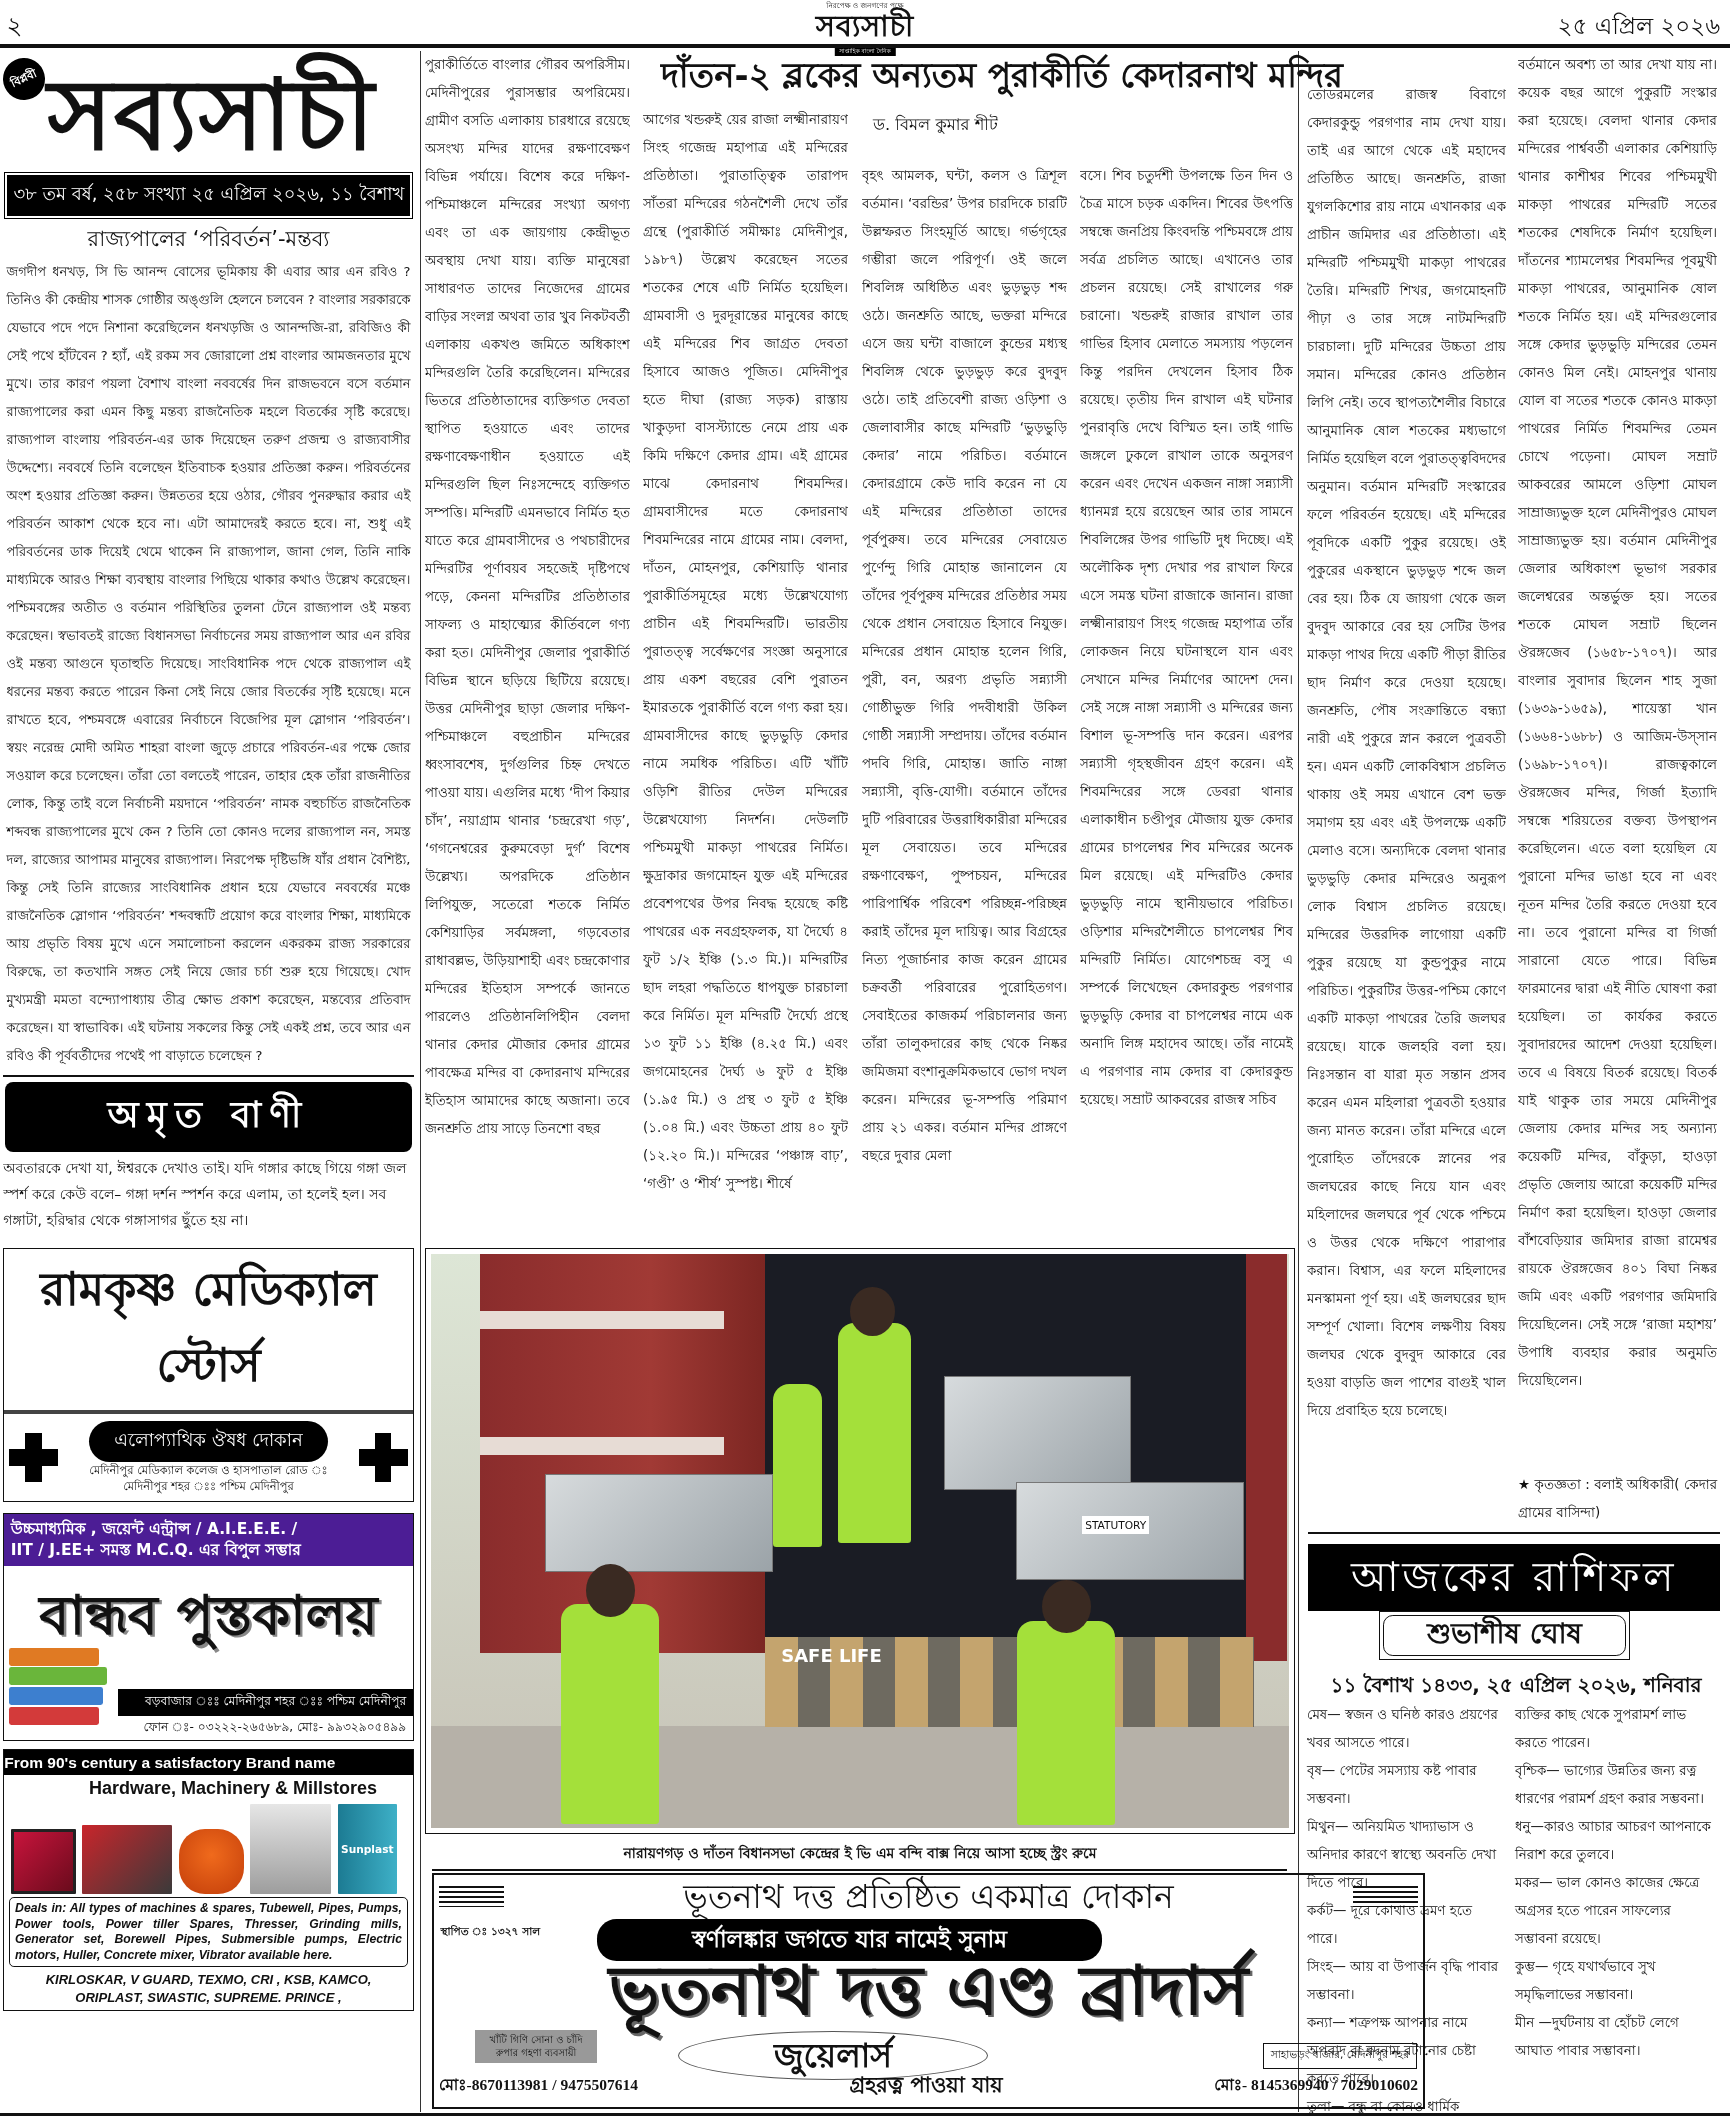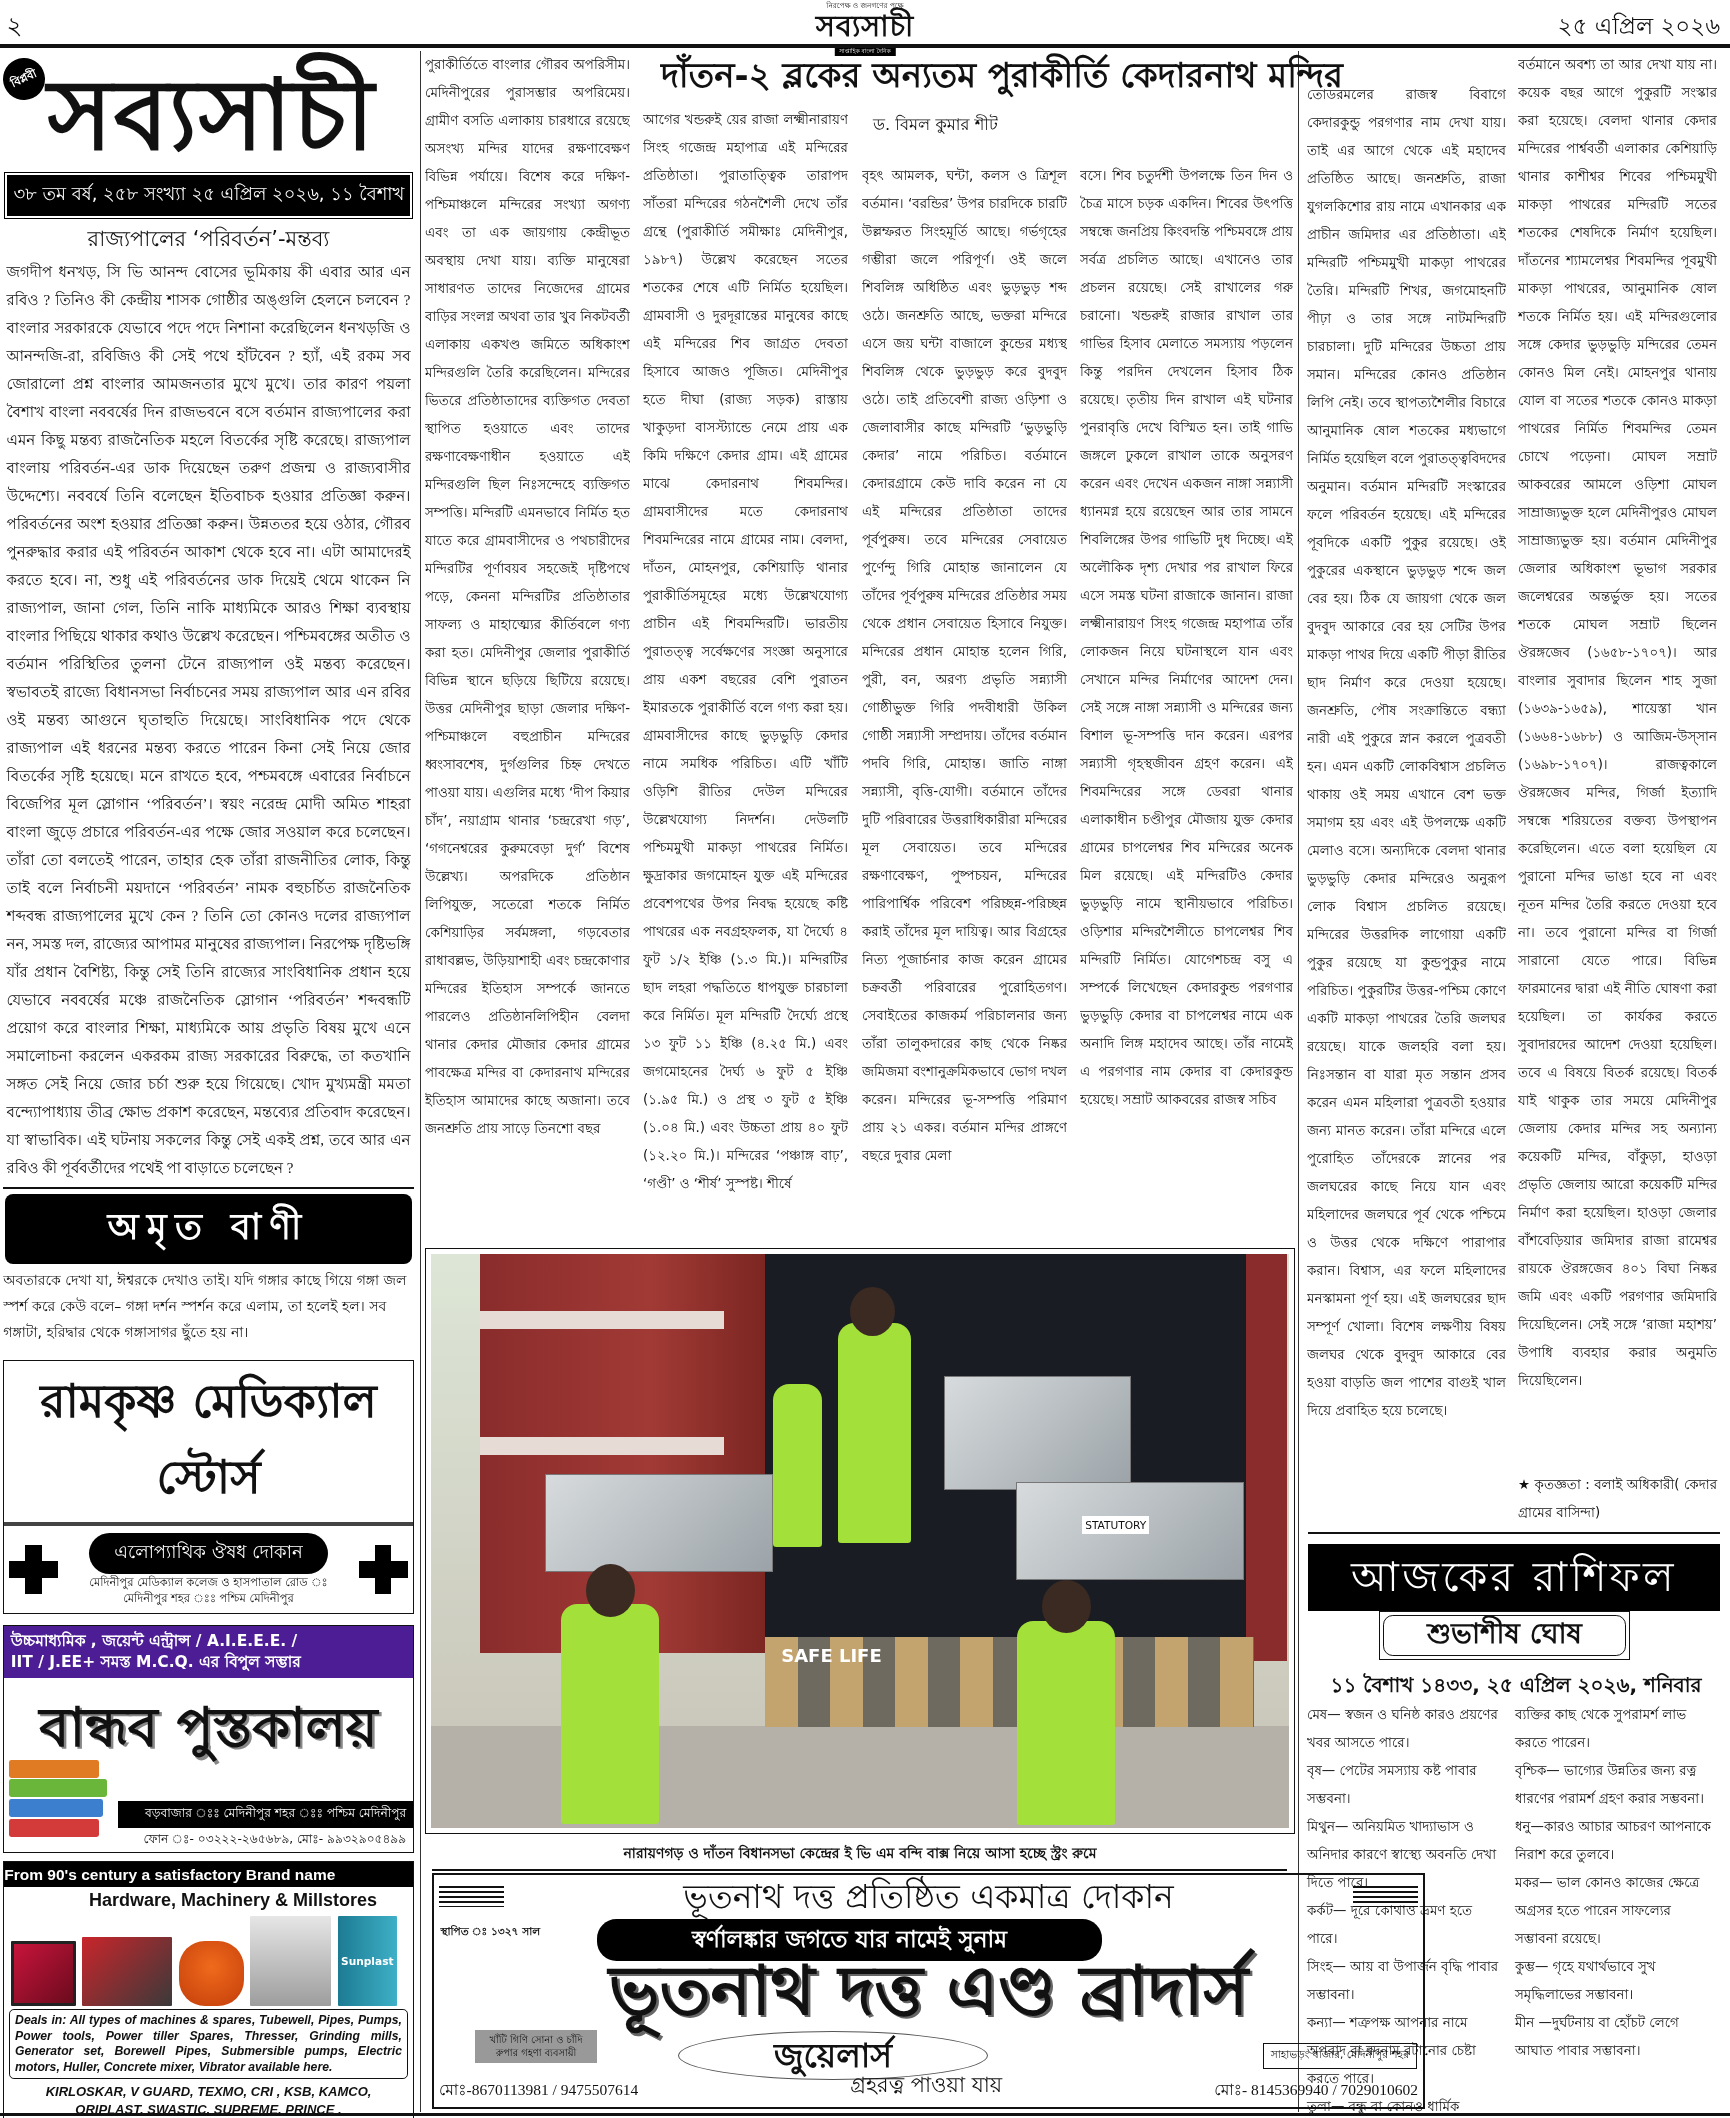--- a/index.html
+++ b/index.html
@@ -20,21 +20,21 @@
   .col { position: absolute; top: 51px; }
   .vline { position: absolute; width: 0.8px; background: #333; }
 
   
   .left-col { left: 0; width: 417px; }
   .brand-box { position: relative; height: 122px; }
   .bipluby { position: absolute; left: 3.3px; top: 6.5px; width: 42px; height: 42px; border-radius: 50%; background: #000; color: #fff; font-size: 11.4px; display:flex; align-items:center; justify-content:center; transform: rotate(-25deg); font-weight: bold; }
   .brand-name { position: absolute; left: 8.1px; top: 6.5px; font-size: 98px; font-weight: 900; line-height: 114px; letter-spacing: 1.6px; width: 407px; text-align: center; font-family: "DejaVu Serif", serif; }
   .issue-bar { margin: 0 4.9px; background: #000; color: #fff; border: 2.4px double #fff; outline: 1.6px solid #000; font-size: 18px; padding: 4.9px 6.5px; text-align: center; white-space: nowrap; }
   .edit-title { text-align: center; font-size: 21px; margin-top: 4.9px; }
-  .edit-body { padding: 0 6.5px; font-size: 15px; line-height: 28px; text-align: justify; font-family: Liberation Serif, serif; }
+  .edit-body { padding: 0 6.5px; font-size: 13px; line-height: 28px; text-align: justify; }
   .hr { height: 2.4px; background: #111; margin: 4.9px 3.3px; }
   .amrita-head { margin: 3.3px 4.9px; background: #000; color: #fff; border-radius: 8.1px; text-align: center; font-size: 36px; font-weight: bold; padding: 4.9px 0; letter-spacing: 8.1px; }
   .amrita-body { padding: 0 3.3px; font-size: 14px; line-height: 26px; }
 
   .ad { border: 1.6px solid #111; margin: 4.9px 3.3px; position: relative; }
   .ad-med .top { display:flex; justify-content: space-between; align-items: flex-start; }
   .ad-med .sebay { font-size: 23px; padding: 3.3px 6.5px; border-bottom: 1.6px solid #111; margin-left: 4.9px; }
   .ad-med .phone { background: #000; color: #fff; font-size: 14.7px; padding: 4.9px 8.1px; border-radius: 0 0 0 14.7px; }
   .ad-med .big { font-size: 46px; font-weight: 900; text-align: center; padding: 4.9px 0; border-bottom: 4.1px solid #444; }
   .ad-med .bottom { display:flex; align-items:center; justify-content: space-between; padding: 6.5px 4.9px; }
@@ -82,21 +82,21 @@
 
   .ad-jewel { position: absolute; left: 432px; top: 1873px; width: 993px; height: 236px; border: 2.4px solid #111; }
   .ad-jewel .l1 { text-align:center; font-size: 33px; line-height: 44px; font-family: "DejaVu Serif", serif; position: relative; }
   .ad-jewel .l1 .lines { position:absolute; top: 11.4px; width: 65px; height: 21px; background: repeating-linear-gradient(180deg,#111 0 2.4px,#fff 2.4px 4.9px); }
   .ad-jewel .est { position:absolute; left: 6.5px; top: 49px; font-size: 10.6px; font-weight: bold; }
   .ad-jewel .pill { position:absolute; left: 163px; top: 44px; width: 505px; background:#000; color:#fff; border-radius: 19.5px; text-align:center; font-size: 23px; padding: 1.6px 0; font-weight: bold; }
   .ad-jewel .big { position:absolute; left: 0; top: 75px; width: 100%; text-align:center; font-size: 68px; font-weight: 900; line-height: 81px; text-shadow: 2.4px 2.4px 0 #666; }
   .ad-jewel .tag { position:absolute; left: 41px; top: 155px; width: 122px; background: #999; font-size: 9.8px; text-align:center; line-height: 13px; padding: 3.3px; }
   .ad-jewel .sub { position:absolute; left: 244px; top: 156px; width: 310px; height: 49px; border: 0.8px solid #555; border-radius: 50%; text-align:center; font-size: 33px; line-height: 47px; font-weight: bold; }
   .ad-jewel .loc { position:absolute; right: 6.5px; top: 168px; border: 1.6px solid #111; font-size: 10.6px; padding: 3.3px 6.5px; }
-  .ad-jewel .bottom { position:absolute; left: 4.9px; right: 4.9px; bottom: 3.3px; display:flex; justify-content: space-between; align-items: flex-end; font-weight: normal; gap: 42px; }
+  .ad-jewel .bottom { position:absolute; left: 4.9px; right: 4.9px; bottom: 3.3px; display:flex; justify-content: space-between; align-items: center; font-weight: bold; gap: 42px; }
   .ad-jewel .bottom .ph { font-size: 15.5px; font-family: "Liberation Serif", serif; }
   .ad-jewel .bottom .mid { font-size: 21px; }
   .rashi-head { position: absolute; left: 1308px; top: 1544px; width: 412px; height: 67px; background: #000; color: #fff; font-size: 41px; text-align:center; line-height: 67px; letter-spacing: 3.3px; }
   .rashi-rule { position:absolute; left: 1308px; top: 1532px; width: 412px; height: 2.4px; background:#111; }
   .author-box { position: absolute; left: 1379px; top: 1611px; width: 251px; height: 49px; border: 1.6px solid #111; padding: 3.3px; }
   .author-box div { border: 1.6px solid #111; border-radius: 9.8px; height: 100%; text-align:center; font-size: 28px; font-weight: bold; line-height: 36px; }
   .rashi-date { position:absolute; left: 1302px; top: 1670px; width: 428px; text-align:center; font-size: 20px; font-weight: bold; }
   .rashi-list { position:absolute; font-size: 13.4px; line-height: 28px; }
   .bottom-rule { position:absolute; left: 0; top: 2113px; width: 1730px; height: 3.3px; background: #111; }
 </style>

